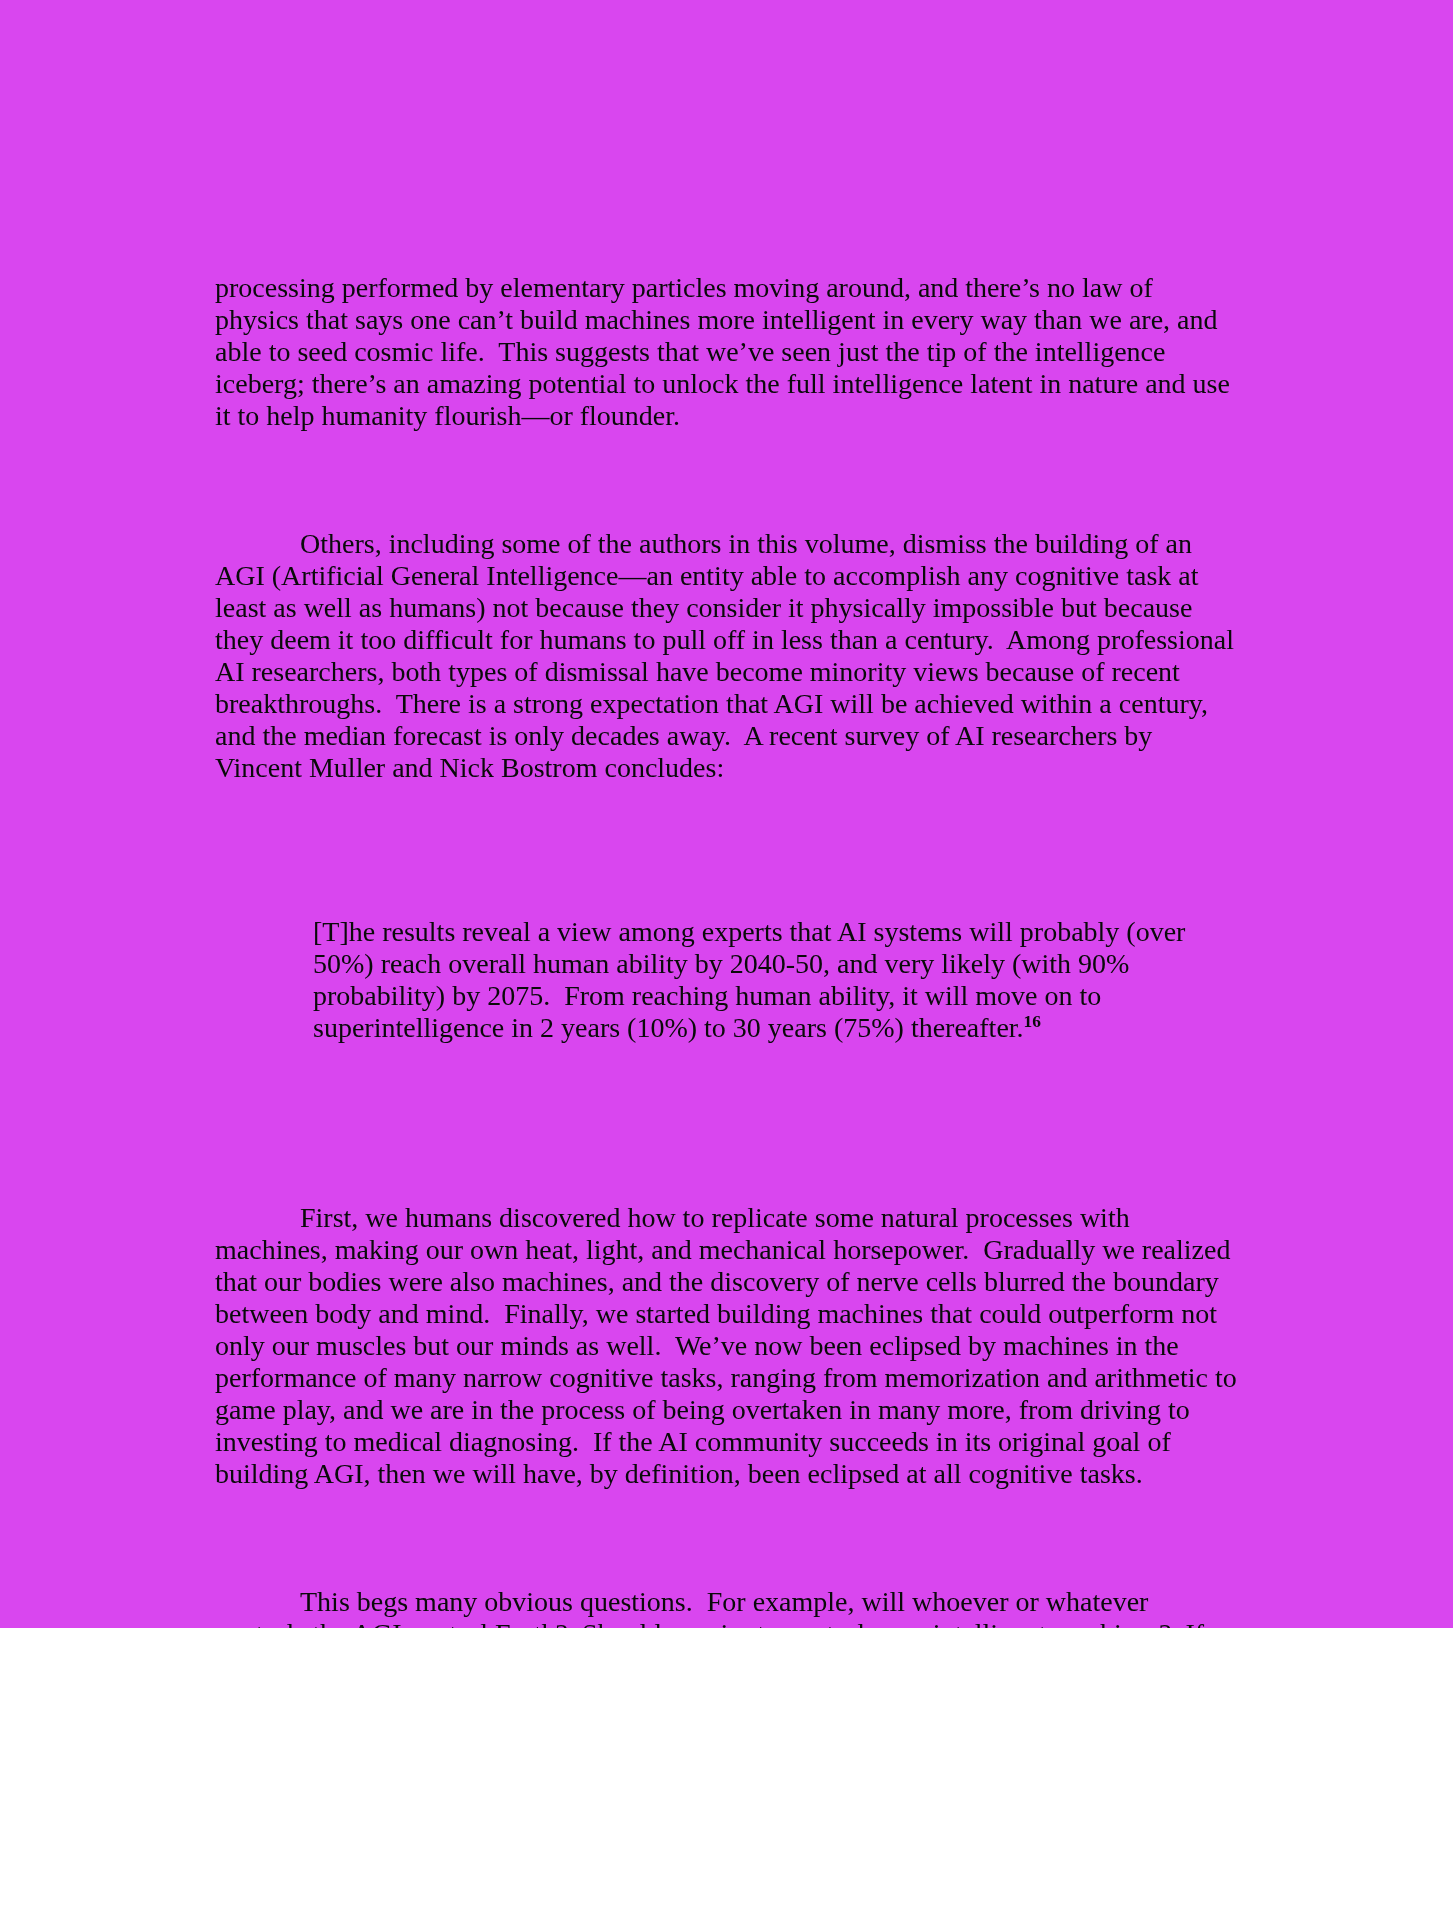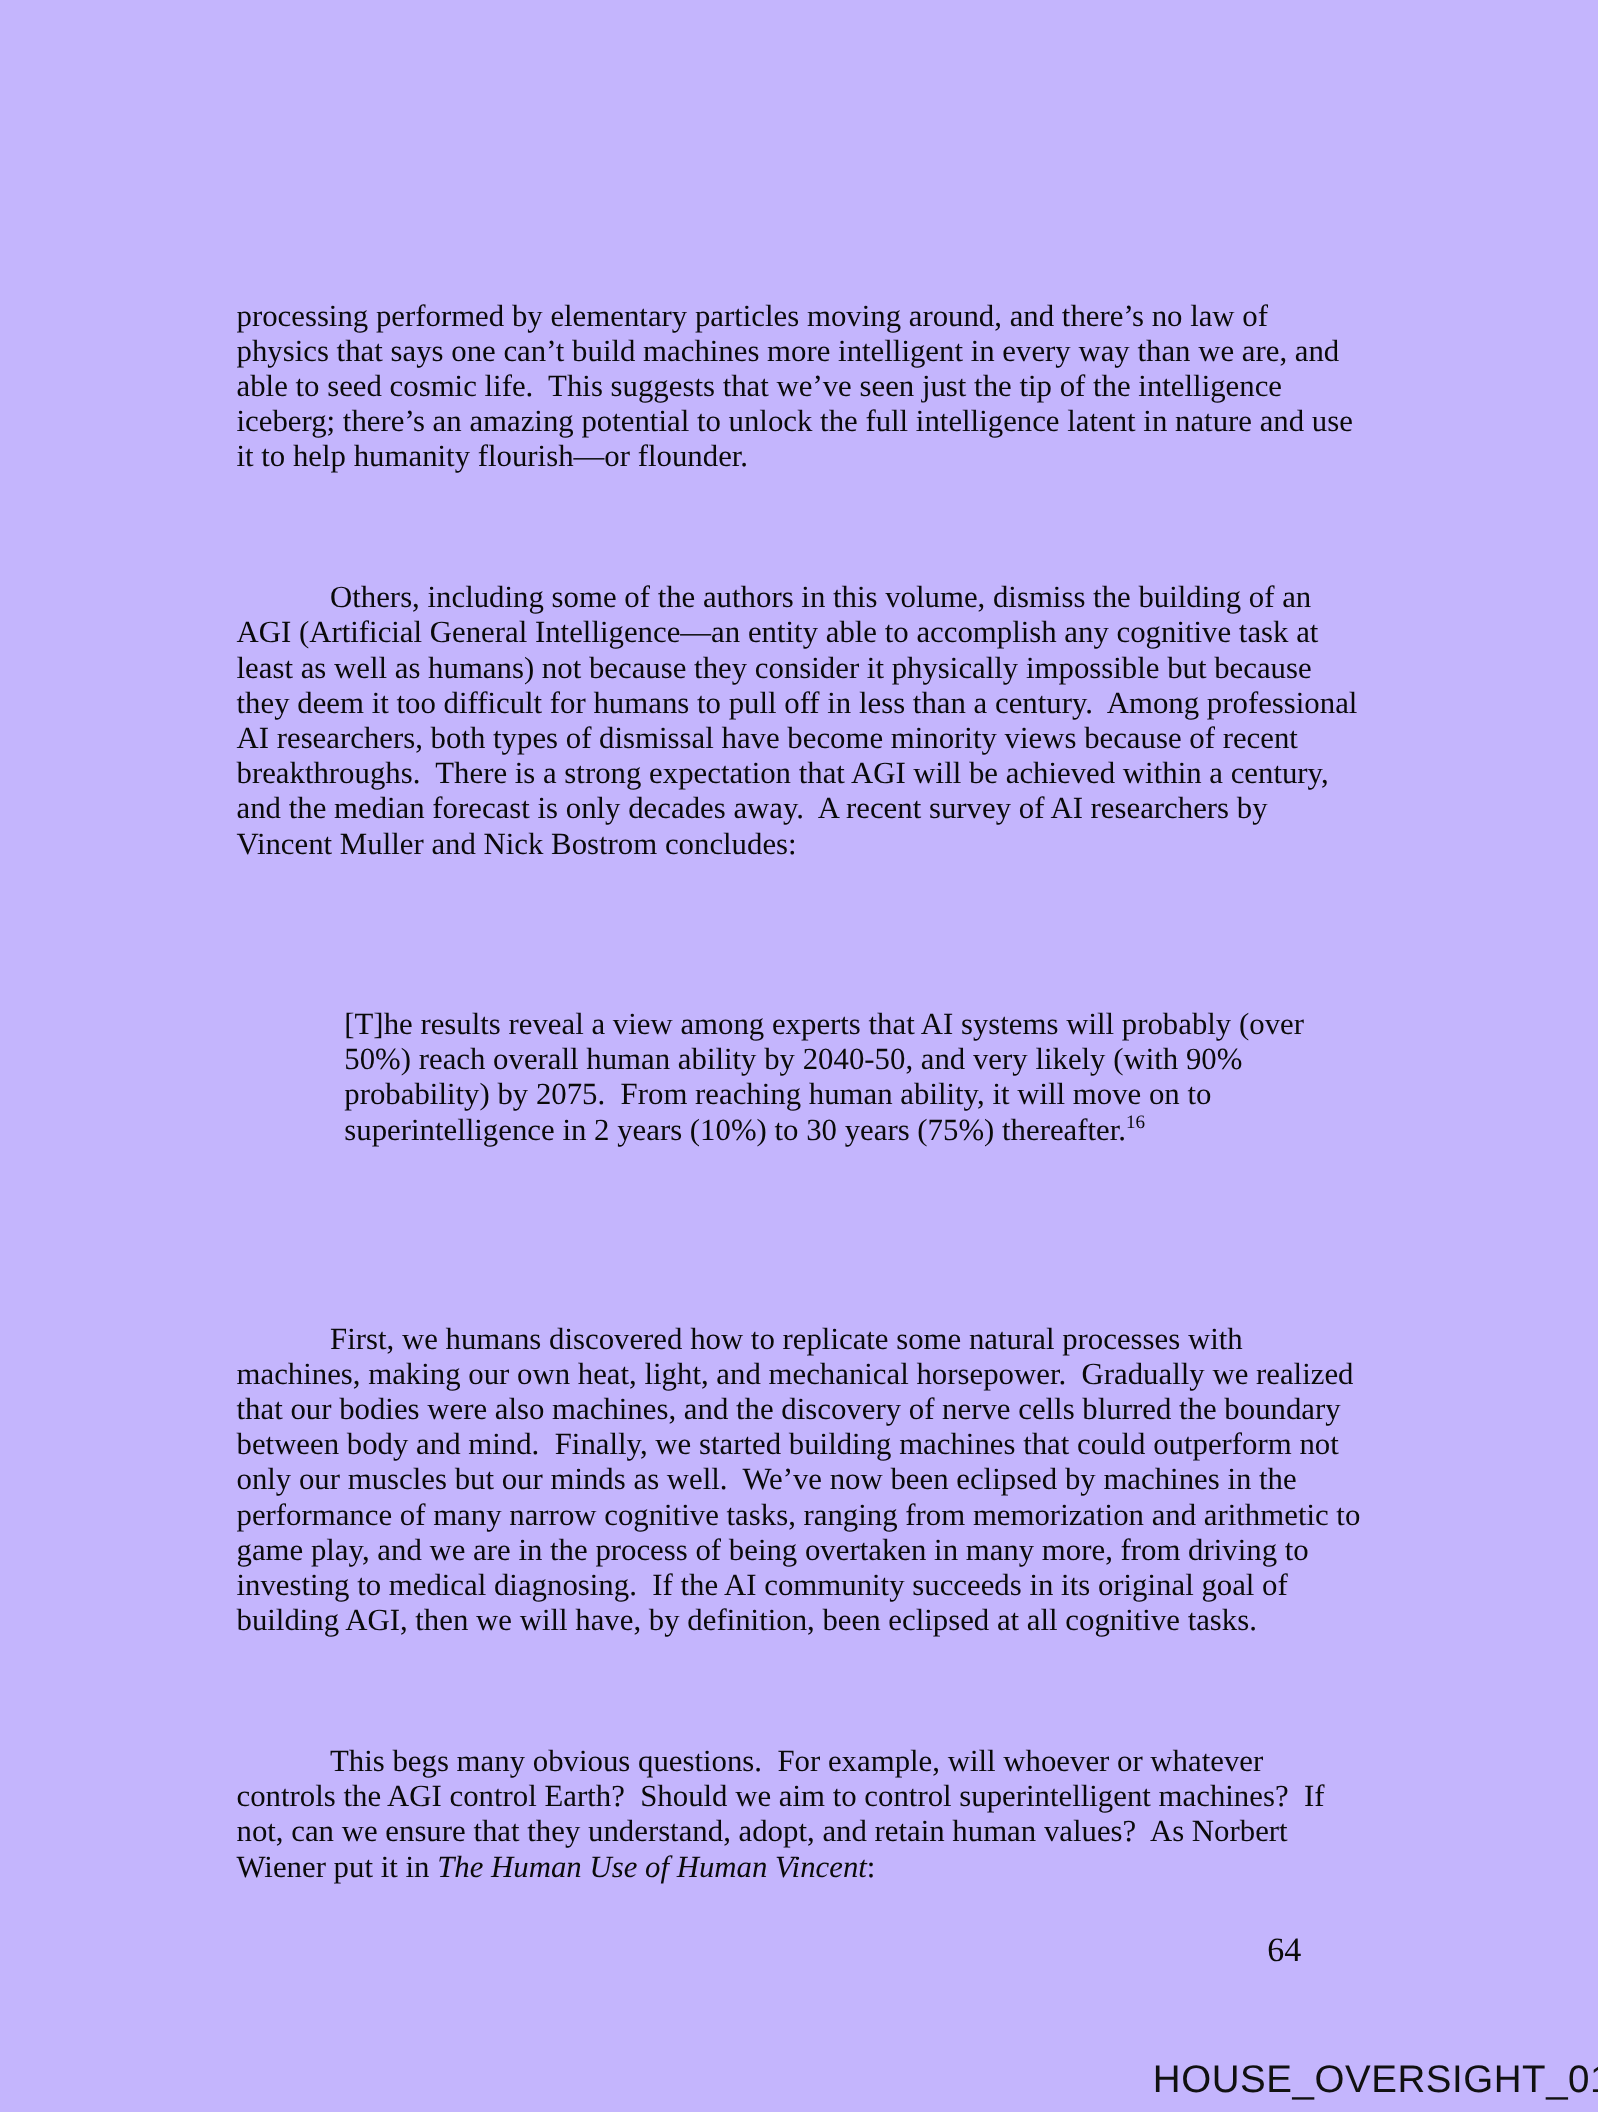--- a/index.html
+++ b/index.html
@@ -3,22 +3,22 @@
 <meta charset="utf-8">
 <style>
   html, body {
     margin: 0;
     padding: 0;
     background: #ffffff;
   }
   .page {
     position: relative;
     width: 1453px;
-    height: 1920px;
-    background: #c4b5fd;
+    height: 1628px;
+    background: #d946ef;
     overflow: hidden;
     font-family: "Liberation Serif", "DejaVu Serif", serif;
     color: #0a0a0a;
   }
   .content {
     position: absolute;
     left: 215px;
     top: 176px;
     width: 1024px;
     font-size: 28px;
@@ -34,20 +34,21 @@
     text-indent: 0;
   }
   .blockquote {
     margin: 36px 0 30px 98px;
     text-indent: 0;
   }
   sup.fnref {
     font-size: 0.62em;
     line-height: 0;
     vertical-align: super;
+    font-weight: bold;
   }
   .page-number {
     position: absolute;
     left: 1152px;
     top: 1757px;
     font-size: 31px;
     line-height: 32px;
   }
   .bates {
     position: absolute;

